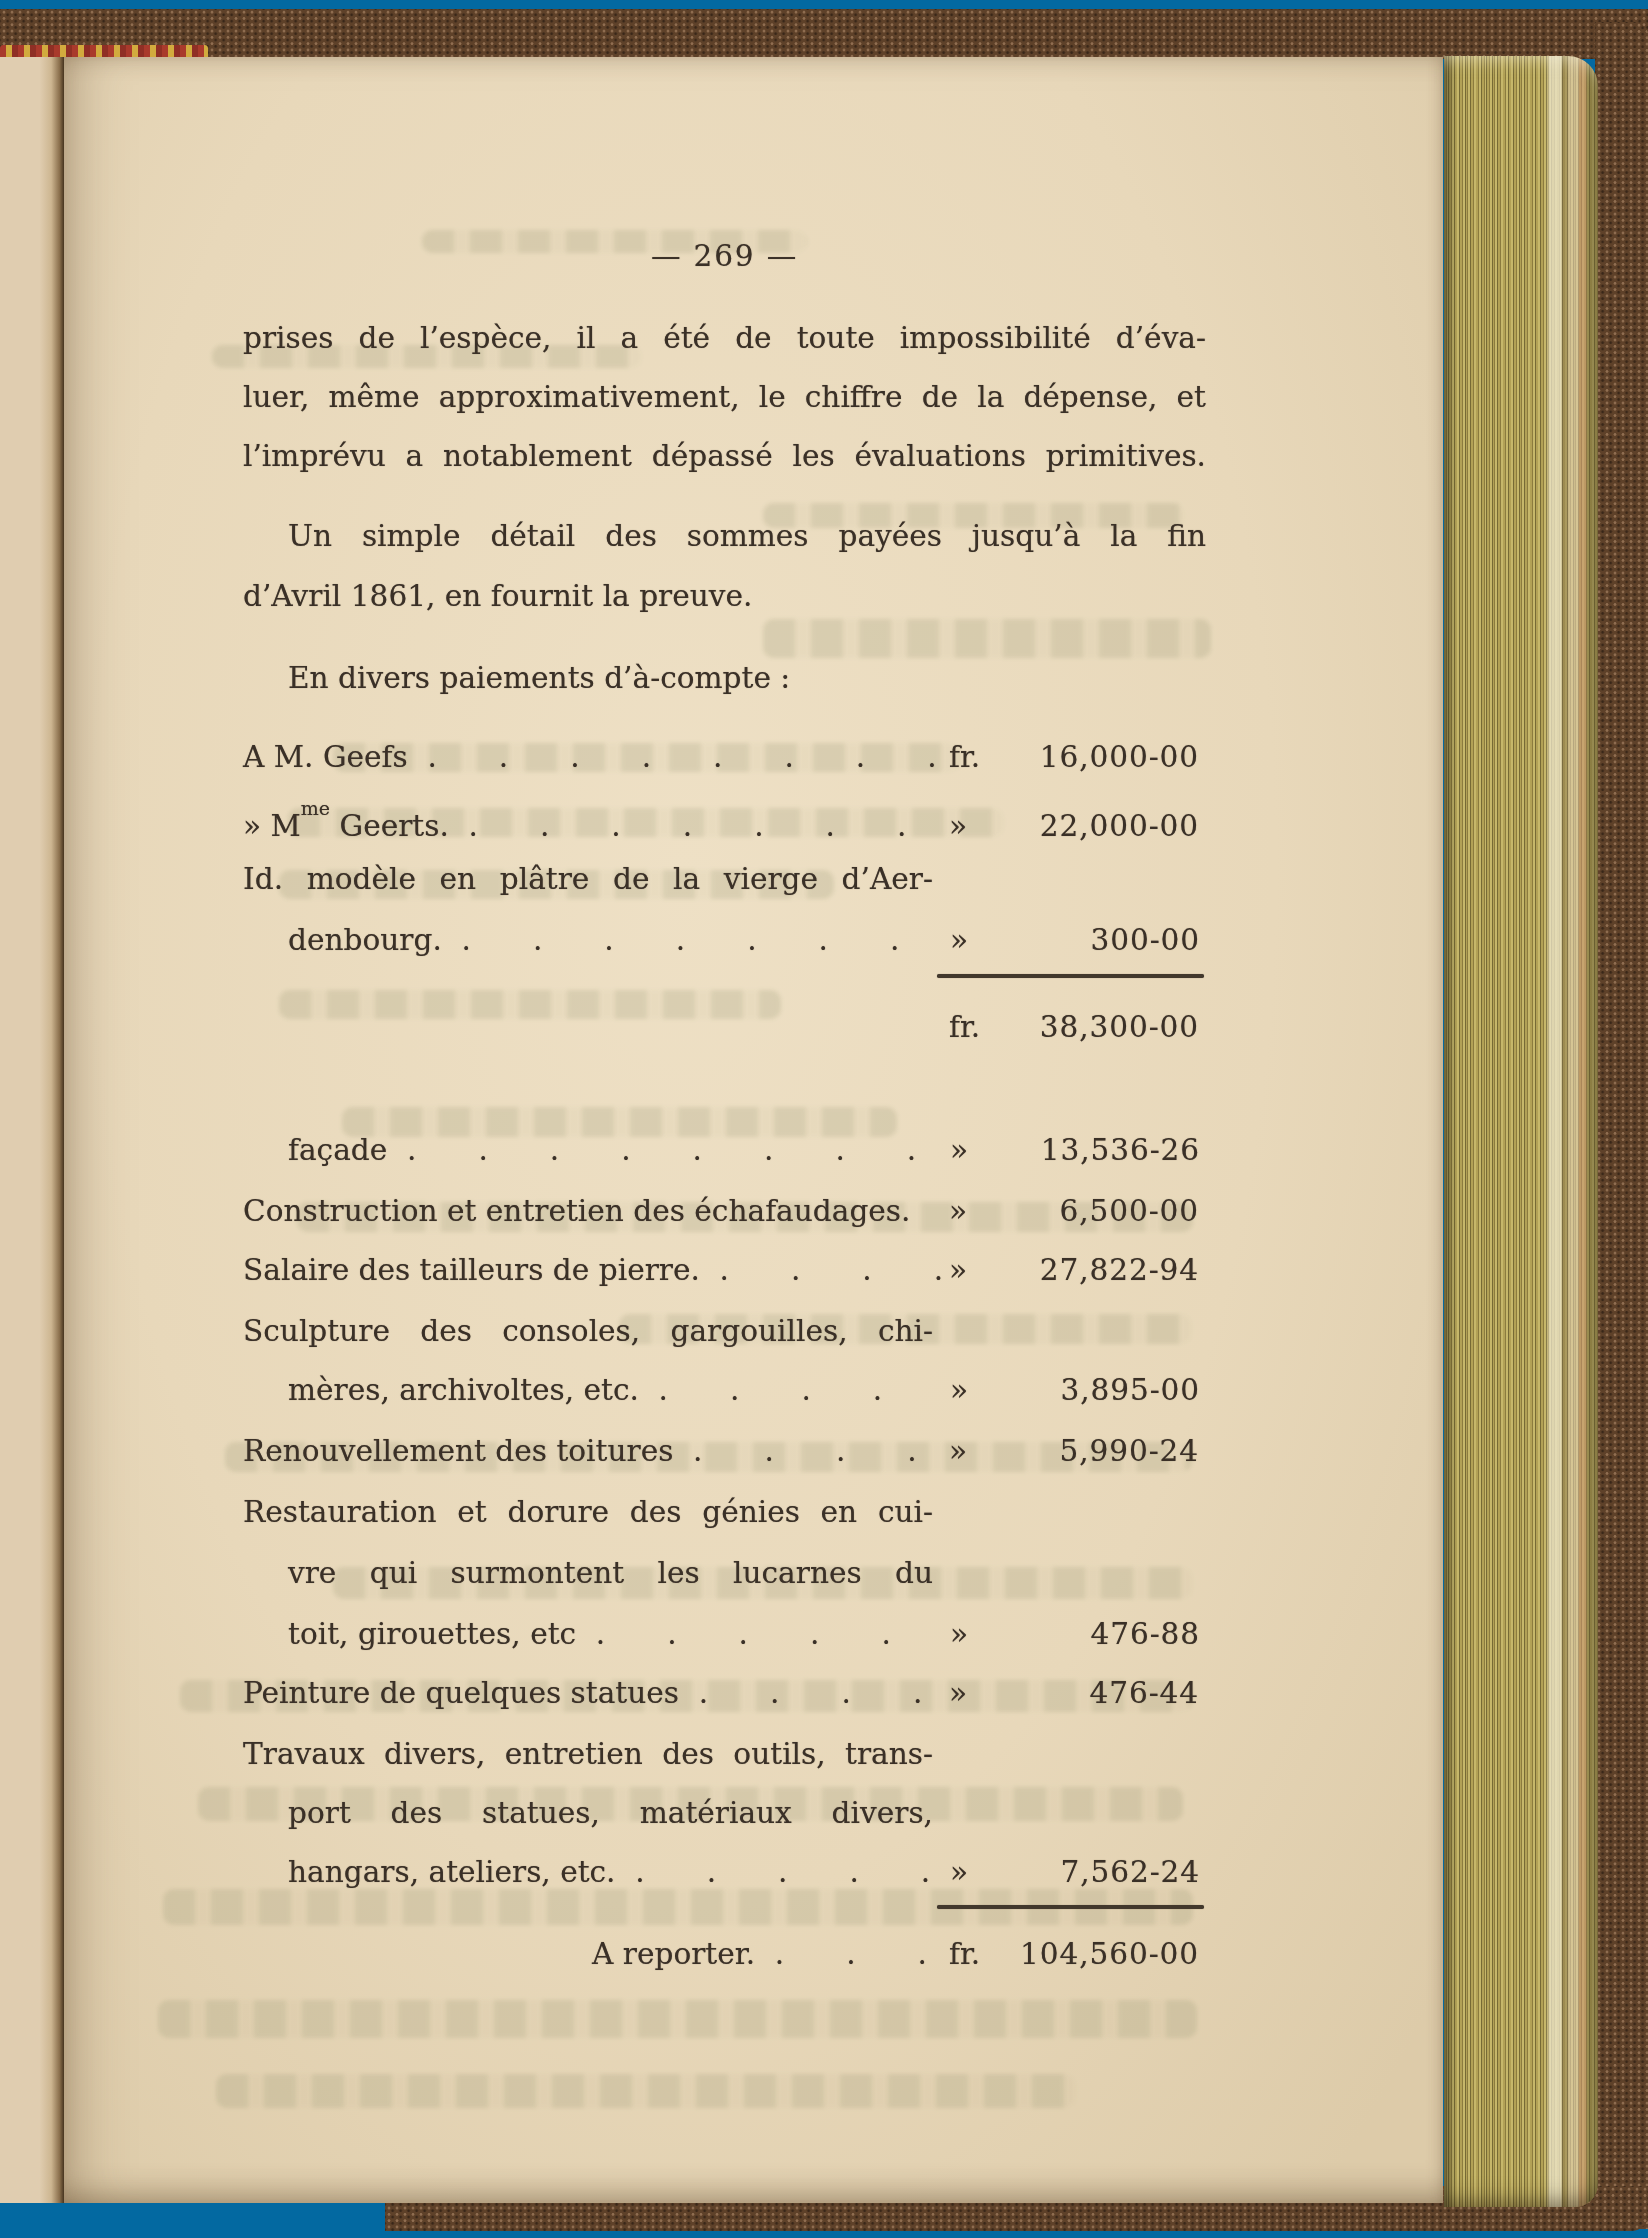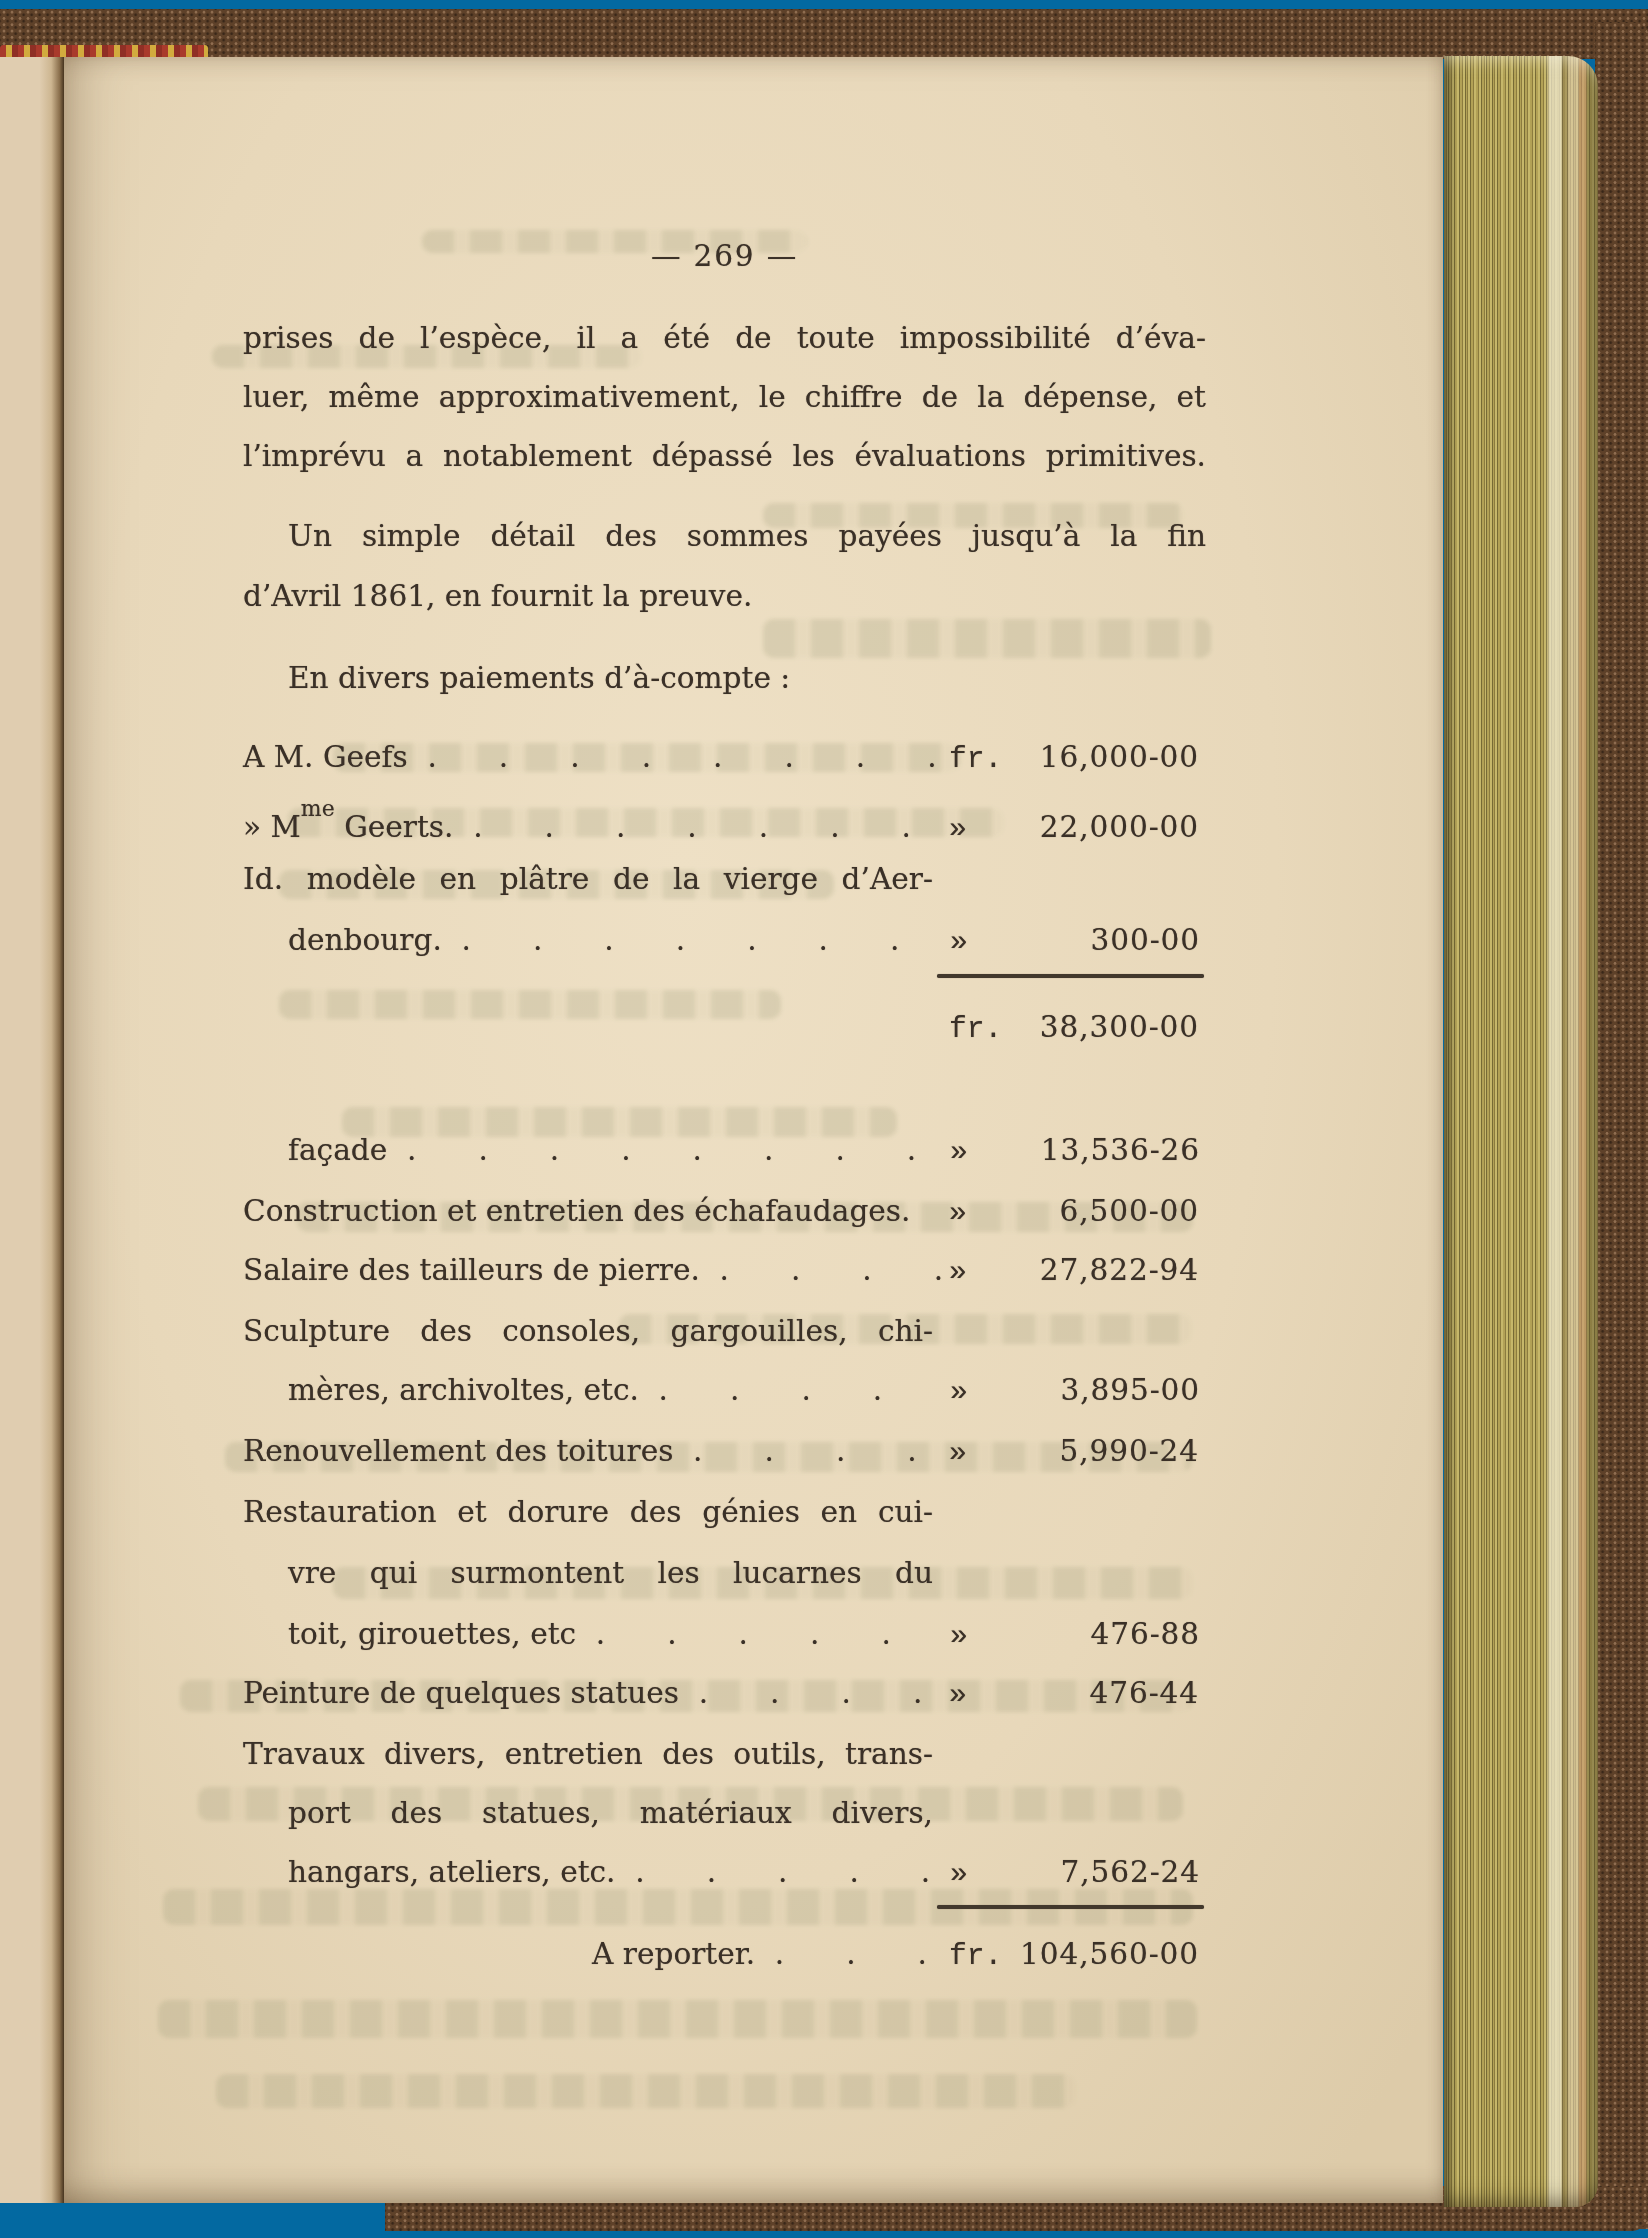--- a/index.html
+++ b/index.html
@@ -53,23 +53,23 @@
   .ink{position:absolute;color:#3a3027;font-size:29.6px;line-height:41px;
        text-shadow:0 0 0.9px rgba(58,48,38,.55);white-space:pre-wrap;}
   .just{text-align:justify;text-align-last:justify;word-spacing:4.5px;}
   .center{text-align:center;letter-spacing:1.8px;}
 
   .trow{position:absolute;display:flex;align-items:baseline;color:#3a3027;
         font-size:29.6px;line-height:41px;text-shadow:0 0 0.9px rgba(58,48,38,.55);}
   .trow .lbl{flex:none;white-space:pre;}
   .trow .dots{flex:1 1 0;min-width:0;overflow:hidden;white-space:nowrap;
               word-spacing:49px;letter-spacing:1.8px;padding:0 10.7px 0 19.7px;}
-  .trow .cur{flex:none;width:66px;font-family:Liberation Mono, monospace;}
+  .trow .cur{flex:none;width:66px;}
   .trow .amt{flex:none;width:184px;text-align:right;letter-spacing:0.9px;}
-  sup.msup{font-size:22px;position:relative;top:-9.9px;letter-spacing:0;}
+  sup.msup{font-size:19px;position:relative;top:-9.9px;letter-spacing:0;}
 
   .rule{position:absolute;height:3.6px;background:#42382c;border-radius:1.8px;
         box-shadow:0 0 0.9px rgba(58,48,38,.6);}
 </style>
 </head>
 <body>
 
 <div id="scene">
 
   <div id="cloth-top" class="cloth"></div>

